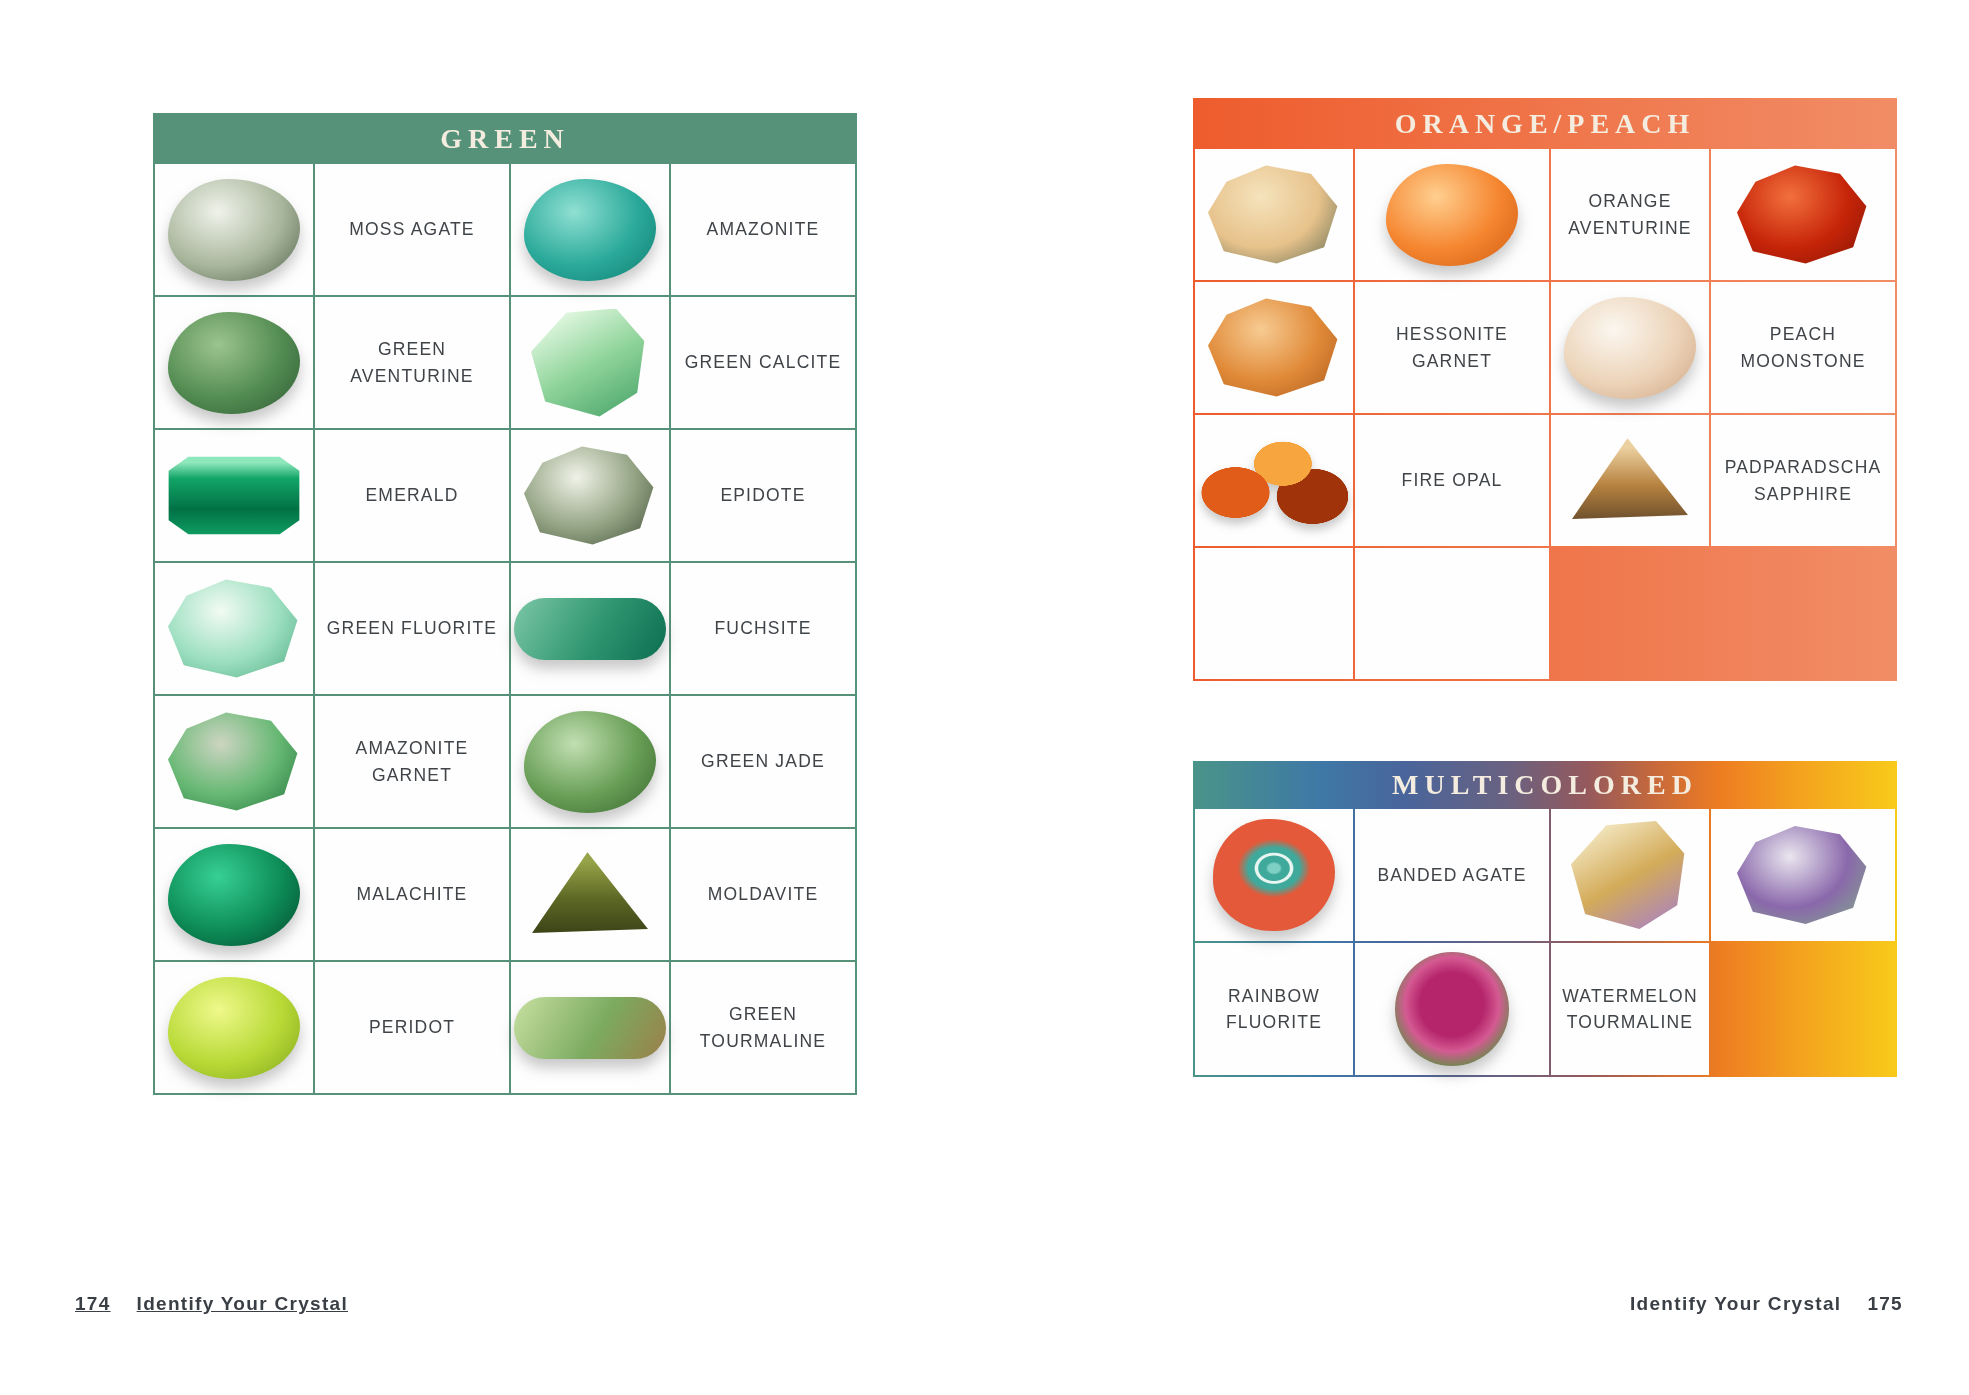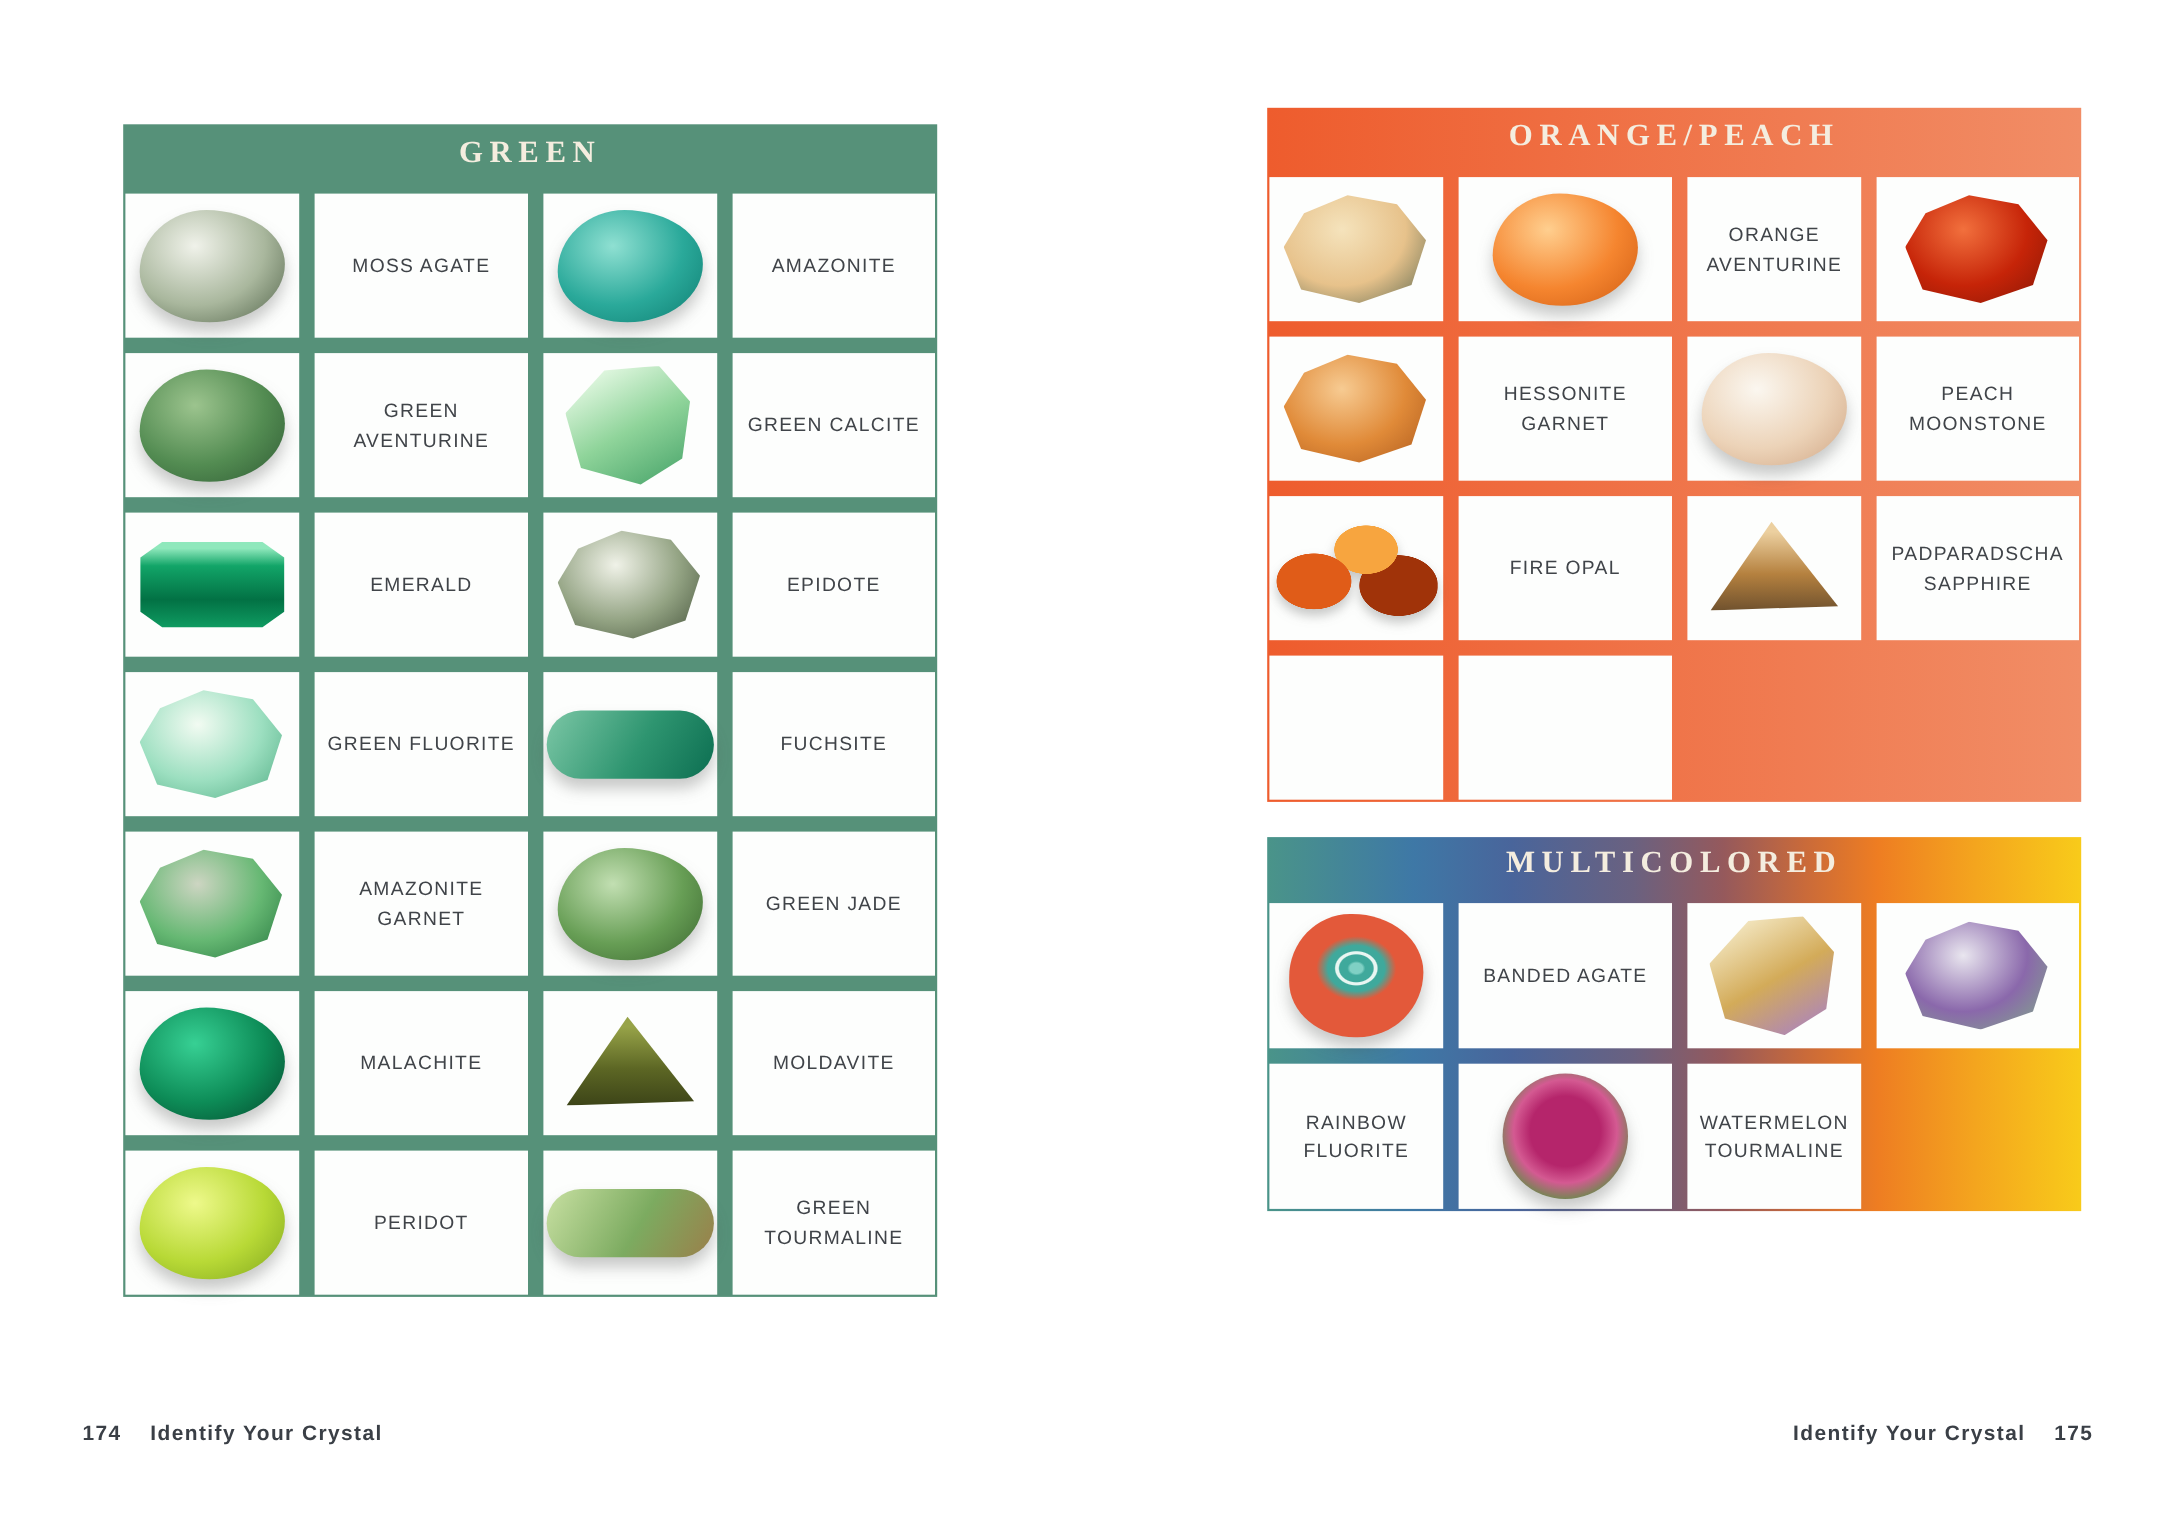--- a/index.html
+++ b/index.html
@@ -9,22 +9,23 @@
     background:#ffffff;
     font-family:"Liberation Sans",sans-serif;
     overflow:hidden;
   }
 
   
   .ctable{
     position:absolute;
     display:grid;
     grid-template-columns:158px 194px 158px 184px;
-    gap:14px;
+    gap:2px;
     padding:2px;
+    margin-left:41px;
   }
   .green-table{
     left:112px;top:113px;
     grid-template-rows:47px repeat(7,131px);
     background:#569179;
   }
   .orange-table{
     left:1152px;top:98px;
     grid-template-rows:47px repeat(4,131px);
     background:linear-gradient(90deg,#ee5c2d 0%,#f18d66 100%);
@@ -110,21 +111,21 @@
 
   
   .footer{
     position:absolute;top:1293px;
     display:flex;align-items:baseline;gap:26px;
     color:#3a3f46;
     font-size:19px;
     font-weight:700;
     letter-spacing:1.3px;
   }
-  .footer-left{left:75px;}
+  .footer-left{left:75px;text-decoration:underline;}
   .footer-right{right:66px;}
 </style>
 </head>
 <body>
 
 <div class="ctable green-table">
   <div class="thead">GREEN</div>
 
   <div class="cell">
       <div class="rock shape-pebble" style="--c0: #f0f2ea; --c1: #a9b79d; --c2: #4f6147;"></div>

